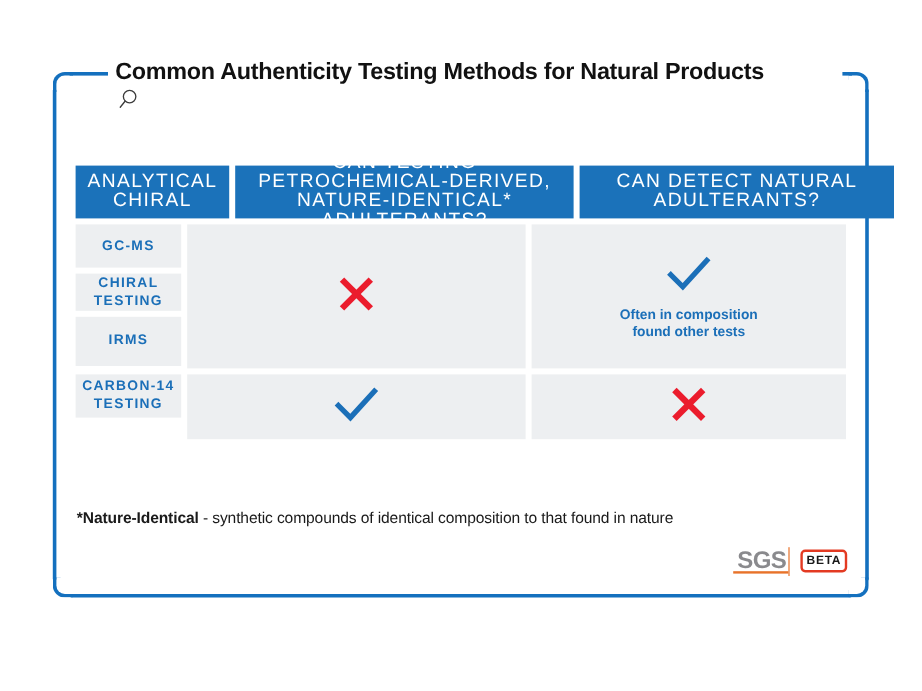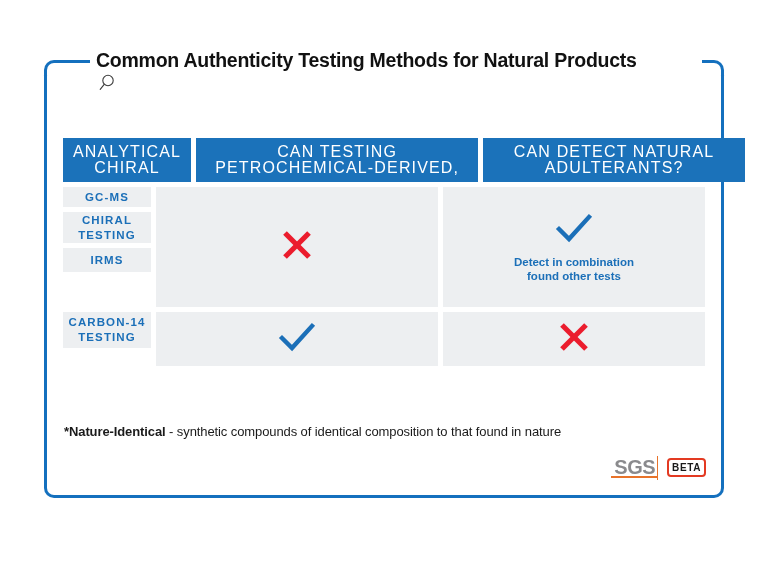--- a/index.html
+++ b/index.html
@@ -142,23 +142,23 @@
     display: flex;
     gap: 5px;
     margin-bottom: 5px;
   }
   #method-stack {
     flex: 0 0 88px;
     display: flex;
     flex-direction: column;
     gap: 5px;
   }
-  .method-cell.h-gc     { height: 20px; }
+  .method-cell.h-gc     { height: 36px; }
   .method-cell.h-chiral { height: 31px; }
-  .method-cell.h-irms   { height: 24px; }
+  .method-cell.h-irms   { height: 41px; }
   .method-cell.h-c14    { height: 36px; }
 
   .merged-cell {
     height: 120px;
     flex-direction: column;
     gap: 4px;
   }
   .mark-cell {
     height: 54px;
   }
@@ -264,20 +264,21 @@
     <div class="table-row">
       <div class="cell header-cell col-method">
         <div>
           <div>ANALYTICAL</div>
           <div>CHIRAL</div>
         </div>
       </div>
       <div class="cell header-cell col-petro">
         <div>
           <div>CAN TESTING PETROCHEMICAL-DERIVED,</div>
+          <div>NATURE-IDENTICAL* ADULTERANTS?</div>
         </div>
       </div>
       <div class="cell header-cell col-natural">
         <div>
           <div>CAN DETECT NATURAL</div>
           <div>ADULTERANTS?</div>
         </div>
       </div>
     </div>
 
@@ -306,21 +307,21 @@
         </span>
       </div>
 
       <div class="cell merged-cell col-natural">
         <span>
           <svg width="40" height="34" viewBox="0 0 40 34">
             <polyline points="5,18 15,28 35,6" fill="none" stroke="#1B6FB8" stroke-width="4.4" stroke-linecap="square" stroke-linejoin="miter"></polyline>
           </svg>
         </span>
         <div class="note">
-          <div>Detect in combination</div>
+          <div>Often in composition</div>
           <div>found other tests</div>
         </div>
       </div>
     </div>
 
     <div class="table-row">
       <div class="cell method-cell col-method h-c14">
         <div>
           <div>CARBON-14</div>
           <div>TESTING</div>

